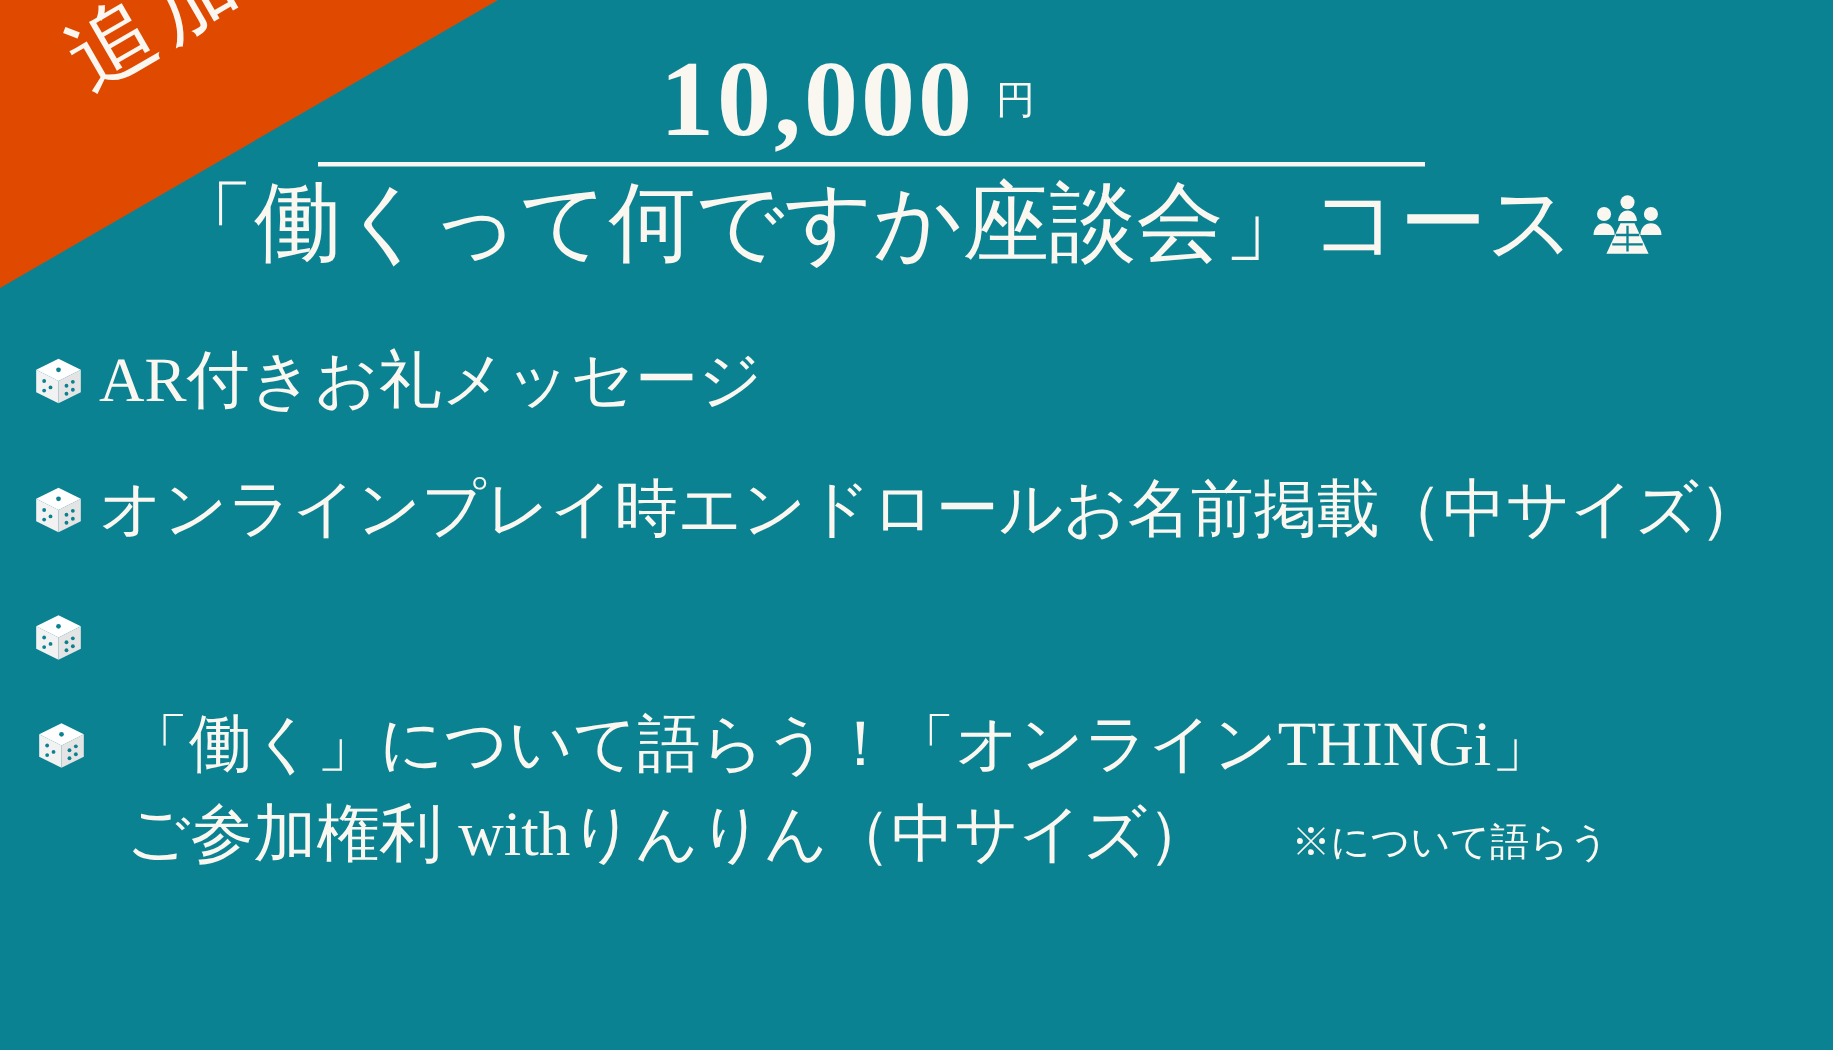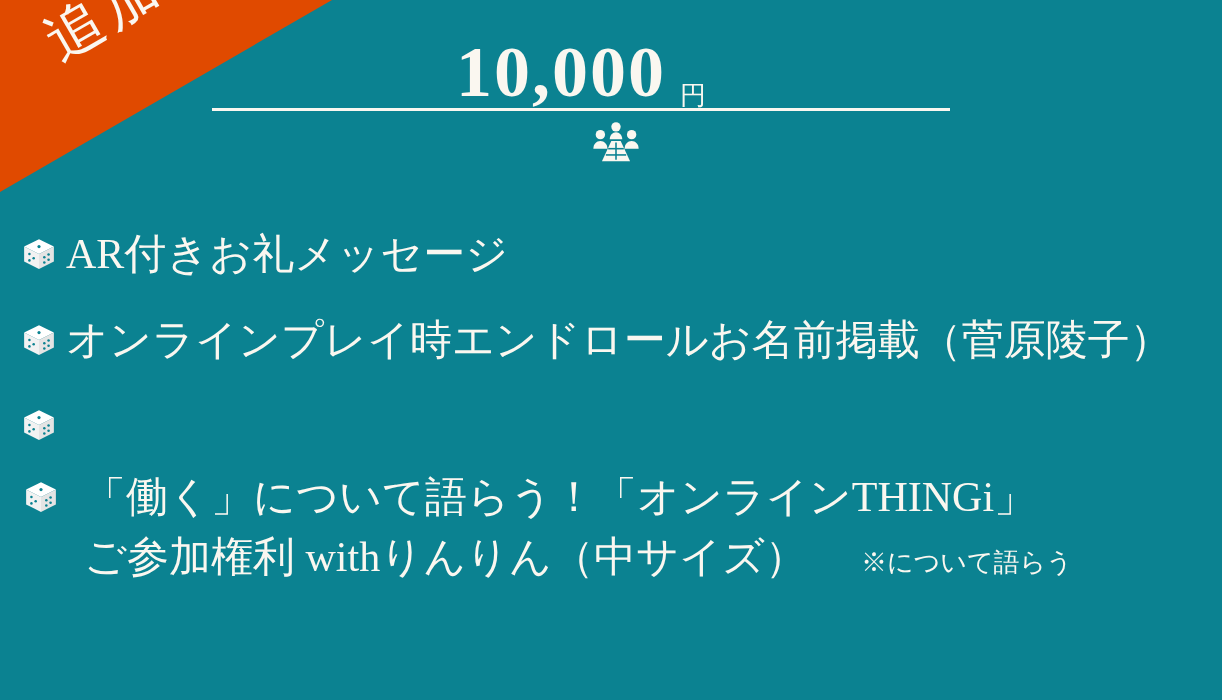--- a/index.html
+++ b/index.html
@@ -56,26 +56,26 @@
   
   .header {
     position: absolute;
     left: 0;
     top: 0;
     width: 1222px;
     z-index: 2;
   }
   .price-row {
     position: absolute;
-    left: 212px;
+    left: 196px;
     top: 24px;
     width: 738px;
     height: 84px;
     display: flex;
-    align-items: flex-end;
+    align-items: center;
     justify-content: center;
   }
   .price-amount {
     font-family: "Liberation Serif", "DejaVu Serif", serif;
     font-size: 72px;
     font-weight: 700;
     letter-spacing: 2px;
     line-height: 1;
     color: #faf7f0;
   }
@@ -174,20 +174,21 @@
     <div class="ribbon-label">追加！</div>
   </div>
 
   <div class="header">
     <div class="price-row">
       <span class="price-amount">10,000</span>
       <span class="price-unit">円</span>
     </div>
     <div class="rule"></div>
     <div class="course-title-row">
+      <span class="course-title">「働くって何ですか座談会」コース</span>
       <span class="meeting-icon">
         <svg viewBox="0 0 64 64" width="50" height="50" aria-hidden="true">
           <g fill="#faf7f0">
             <circle cx="32" cy="10" r="6"></circle>
             <path d="M24 26c0-5 3.6-9 8-9s8 4 8 9z"></path>
             <circle cx="12" cy="20" r="6"></circle>
             <path d="M3 38c0-6 4-10 9-10s9 4 9 10z"></path>
             <circle cx="52" cy="20" r="6"></circle>
             <path d="M43 38c0-6 4-10 9-10s9 4 9 10z"></path>
             <path d="M26 28h12l12 26H14z"></path>
@@ -240,21 +241,21 @@
                 <circle cx="22" cy="40" r="2.4"></circle>
               <circle cx="14" cy="44" r="2.4"></circle>
               <circle cx="42" cy="38" r="2.4"></circle>
                 <circle cx="50" cy="33" r="2.4"></circle>
               <circle cx="42" cy="48" r="2.4"></circle>
                 <circle cx="50" cy="43" r="2.4"></circle>
             </g>
           </g>
         </svg>
       </span>
-      <span class="item-text">オンラインプレイ時エンドロールお名前掲載（菅原陵子）</span>
+      <span class="item-text">オンラインプレイ時エンドロールお名前掲載（中サイズ）</span>
     </div>
 
     <div class="list-item item-3">
       <span class="die-icon">
         <svg viewBox="0 0 64 64" width="34" height="34" aria-hidden="true">
           <g>
             <polygon points="32,4 60,18 32,32 4,18" fill="#ffffff"></polygon>
             <polygon points="4,18 32,32 32,60 4,46" fill="#f2f2f2"></polygon>
             <polygon points="60,18 60,46 32,60 32,32" fill="#e4e4e4"></polygon>
             <g fill="#0b8291">

